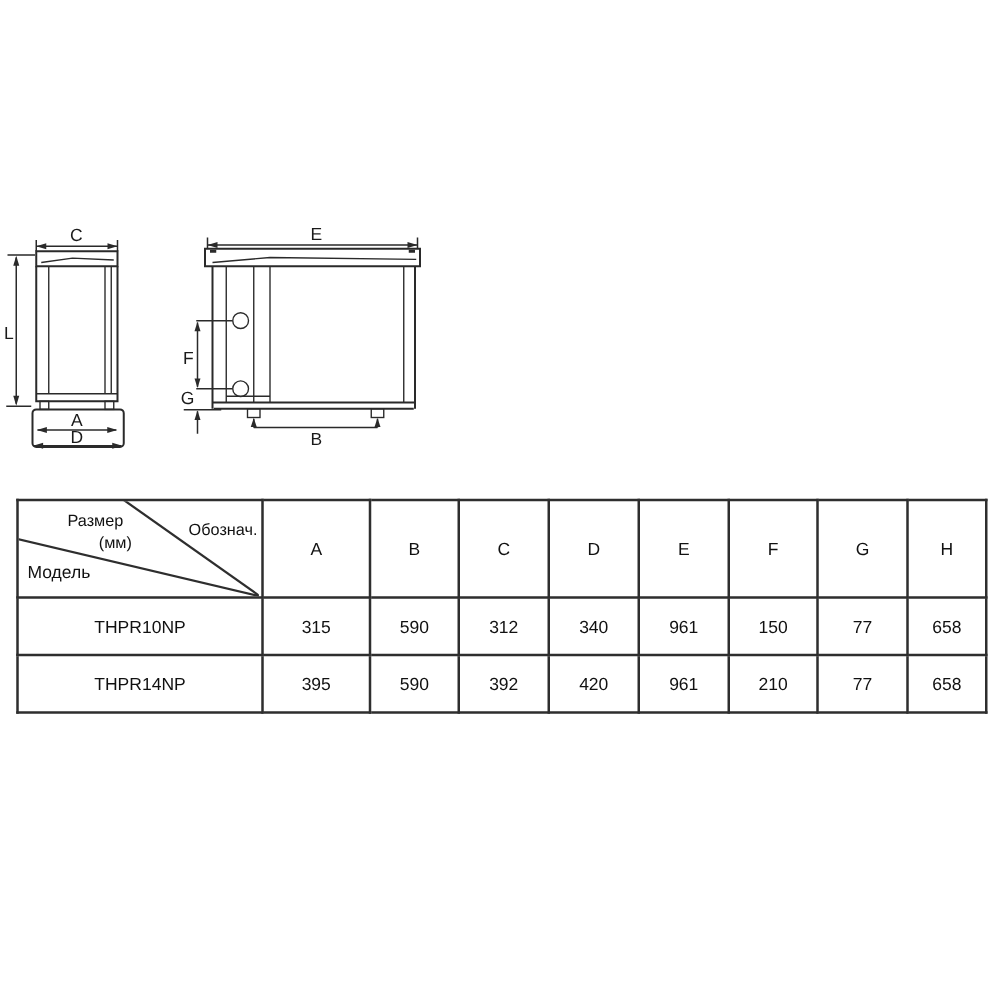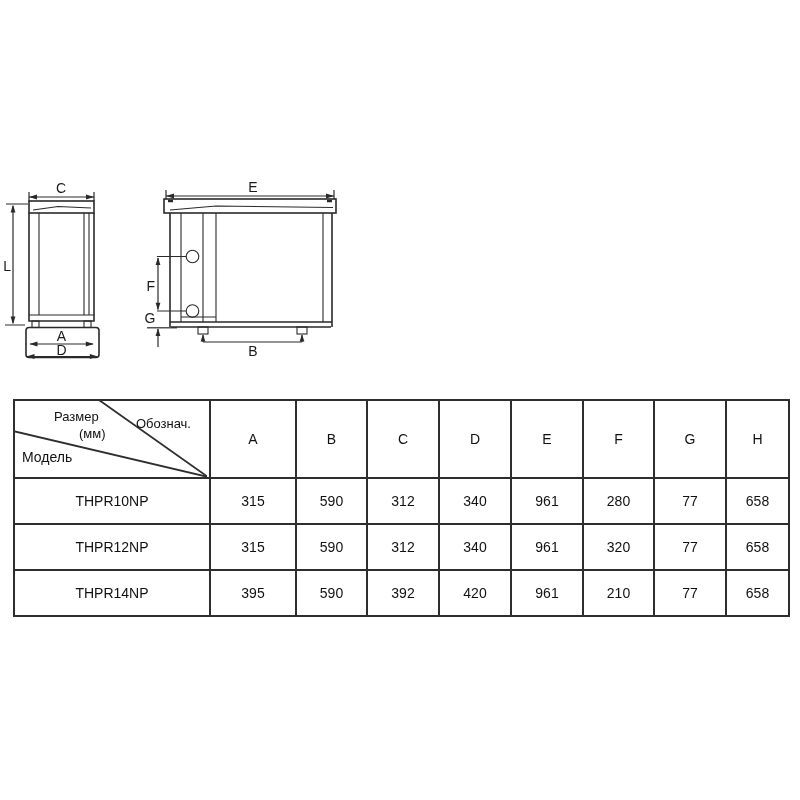--- a/index.html
+++ b/index.html
@@ -33,21 +33,21 @@
   th.col-letter{font-weight:bold;font-size:15px;}
   th.model-cell{
     font-weight:bold;font-size:14px;text-align:left;padding-left:9px;border-radius:17px;
   }
   th.corner-cell{position:relative;padding:0;}
   .corner-wrap{position:absolute;inset:0;}
   .corner-wrap svg{position:absolute;left:0;top:0;}
   .corner-lbl{position:absolute;font-size:13px;color:#111;white-space:nowrap;}
   .lbl-razmer{left:39px;top:8px;text-align:center;}
   .lbl-mm{left:64px;top:25px;}
-  .lbl-oboznach{right:18px;top:15px;}
+  .lbl-oboznach{right:3px;top:15px;}
   .lbl-model{left:7px;top:48px;font-size:14px;}
 </style>
 </head>
 <body>
 
 <svg id="drawing" width="800" height="392" viewBox="0 0 800 392">
 
   <g>
 
     <path class="dim" d="M29 201 V192 M94 201 V192"></path>
@@ -161,32 +161,21 @@
     </tr>
   </thead>
   <tbody>
     <tr>
       <th class="model-cell">THPR10NP</th>
       <td>315</td>
       <td>590</td>
       <td>312</td>
       <td>340</td>
       <td>961</td>
-      <td>280</td>
-      <td>77</td>
-      <td>658</td>
-    </tr>
-    <tr>
-      <th class="model-cell">THPR12NP</th>
-      <td>315</td>
-      <td>590</td>
-      <td>312</td>
-      <td>340</td>
-      <td>961</td>
-      <td>320</td>
+      <td>150</td>
       <td>77</td>
       <td>658</td>
     </tr>
     <tr>
       <th class="model-cell">THPR14NP</th>
       <td>395</td>
       <td>590</td>
       <td>392</td>
       <td>420</td>
       <td>961</td>

